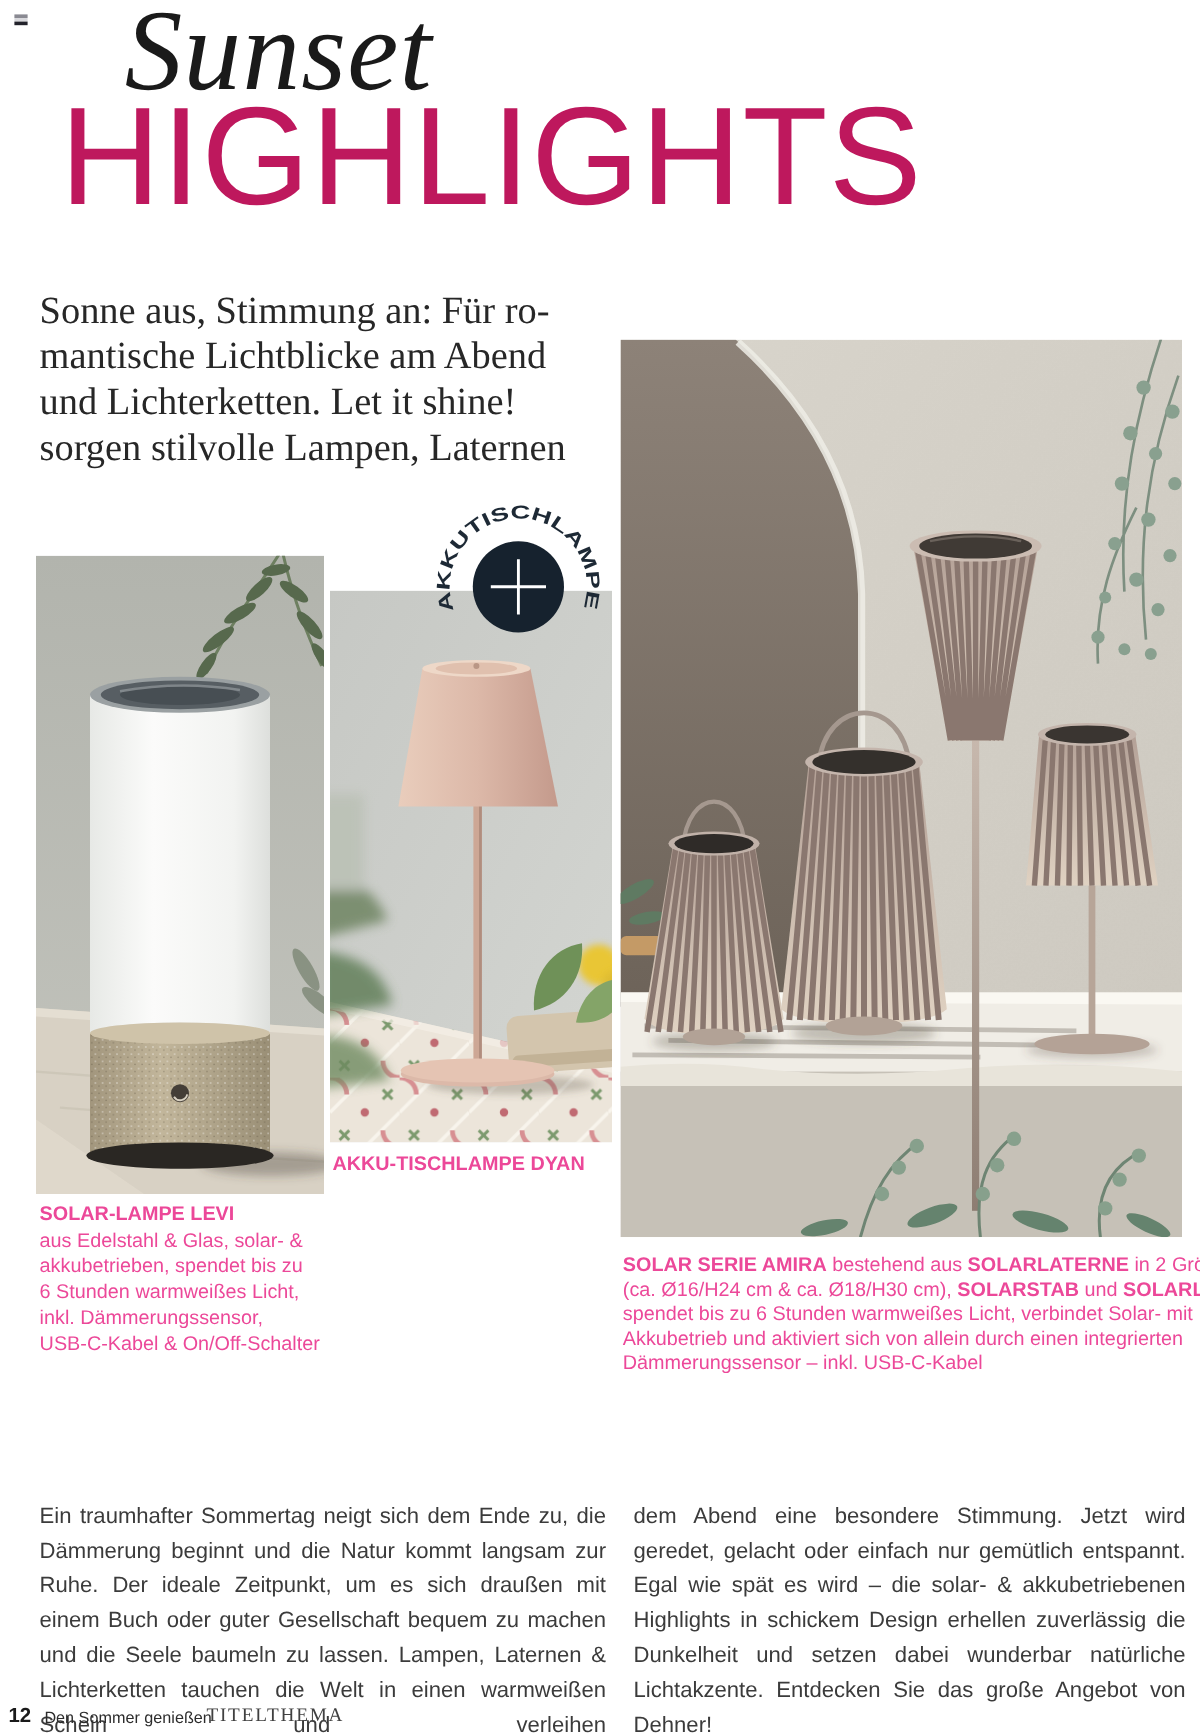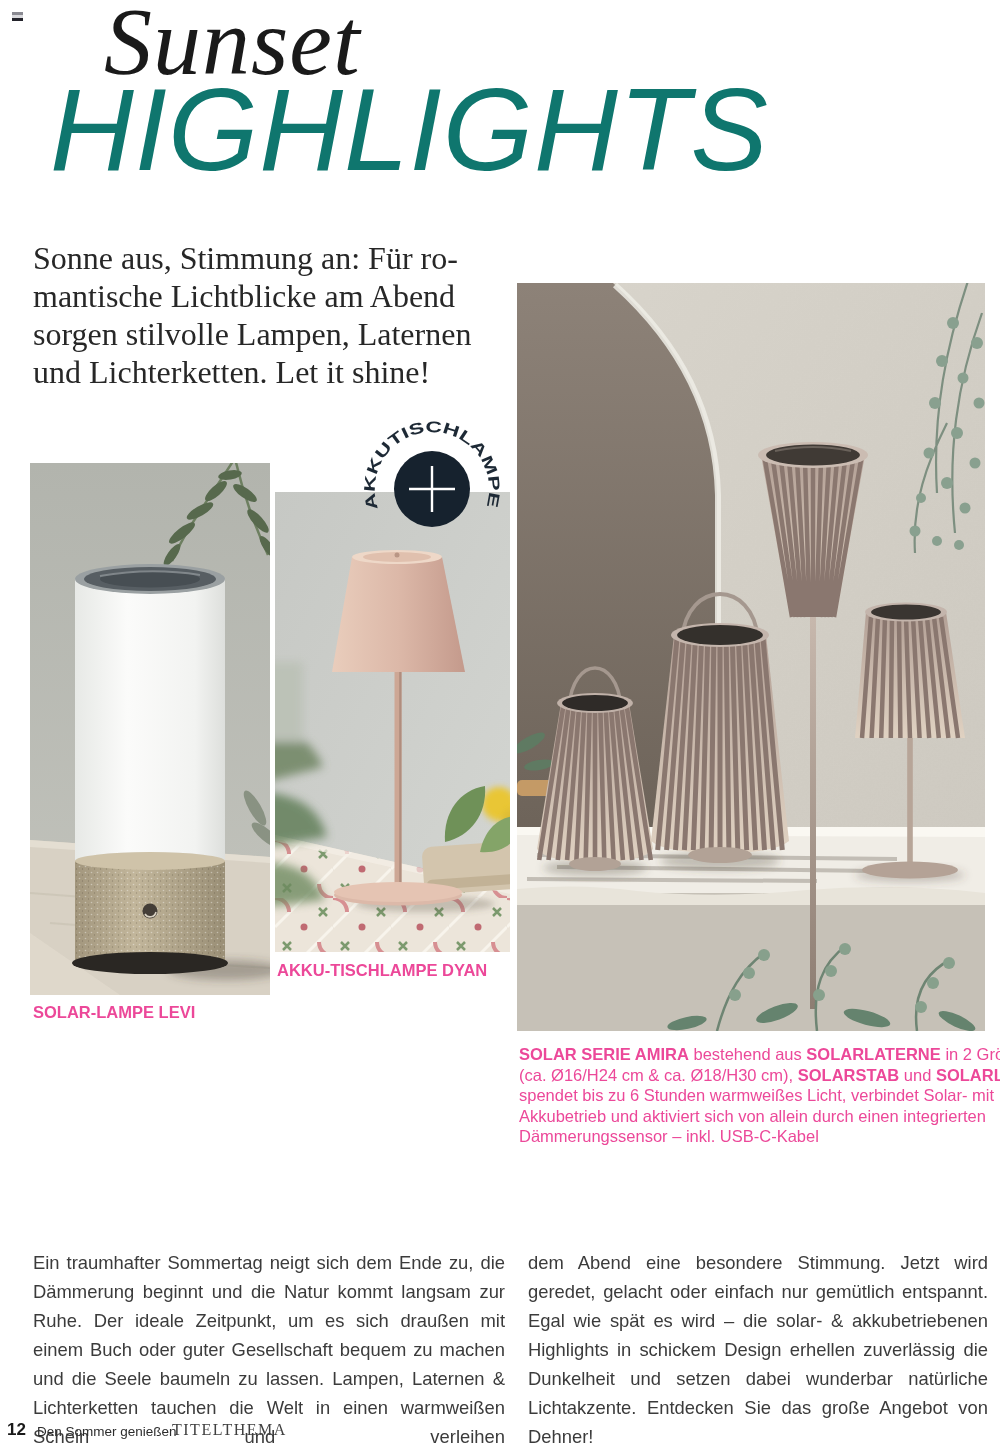--- a/index.html
+++ b/index.html
@@ -53,27 +53,27 @@
 
 <div id="page">
 
   <div class="abs" id="corner-mark">
     <div style="background:#8a8a92"></div>
     <div style="background:#d9d9dd"></div>
     <div style="background:#23232b"></div>
   </div>
 
   <div class="abs" id="title-script">Sunset</div>
-  <div class="abs" id="title-caps" style="color: #0f766e; font-style: italic;">HIGHLIGHTS</div>
+  <div class="abs" id="title-caps" style="color: #be185d;">HIGHLIGHTS</div>
 
   <div class="abs" id="intro">
       <div>Sonne aus, Stimmung an: Für ro-</div>
       <div>mantische Lichtblicke am Abend</div>
+      <div>und Lichterketten. Let it shine!</div>
       <div>sorgen stilvolle Lampen, Laternen</div>
-      <div>und Lichterketten. Let it shine!</div>
     </div>
 
   <div class="abs imgframe" id="img-levi">
     <svg width="240" height="532" viewBox="0 0 240 532">
       <defs>
         <linearGradient id="lwall" x1="0" y1="0" x2="0" y2="1">
           <stop offset="0" stop-color="#b2b4ad"></stop>
             <stop offset="1" stop-color="#c3c4bd"></stop>
         </linearGradient>
         <linearGradient id="lbody" x1="0" y1="0" x2="1" y2="0">
@@ -347,20 +347,27 @@
       <circle cx="75" cy="75" r="38" fill="#16222e"></circle>
       <path d="M52,75 L98,75 M75,52 L75,98" stroke="#ffffff" stroke-width="2.4"></path>
       <text font-family="Liberation Sans, sans-serif" font-size="15.5" font-weight="600" fill="#1d2935">
         <textPath href="#badgearc" startOffset="0" textLength="216" lengthAdjust="spacingAndGlyphs">AKKUTISCHLAMPE</textPath>
       </text>
     </svg>
   </div>
 
   <div class="abs cap" id="cap-levi">
     <div class="cap-title">SOLAR-LAMPE LEVI</div>
+    <div>
+        <div>aus Edelstahl &amp; Glas, solar- &amp;</div>
+        <div>akkubetrieben, spendet bis zu</div>
+        <div>6 Stunden warmweißes Licht,</div>
+        <div>inkl. Dämmerungssensor,</div>
+        <div>USB-C-Kabel &amp; On/Off-Schalter</div>
+      </div>
   </div>
 
   <div class="abs cap" id="cap-dyan">
     <div class="cap-title">AKKU-TISCHLAMPE DYAN</div>
   </div>
 
   <div class="abs cap" id="cap-amira">
     <div>
         <div><span style="font-weight: 700;">SOLAR SERIE AMIRA</span><span> bestehend aus </span><span style="font-weight: 700;">SOLARLATERNE</span><span> in 2 Größen</span></div>
         <div><span>(ca. Ø16/H24 cm &amp; ca. Ø18/H30 cm), </span><span style="font-weight: 700;">SOLARSTAB</span><span> und </span><span style="font-weight: 700;">SOLARLAMPE</span></div>

